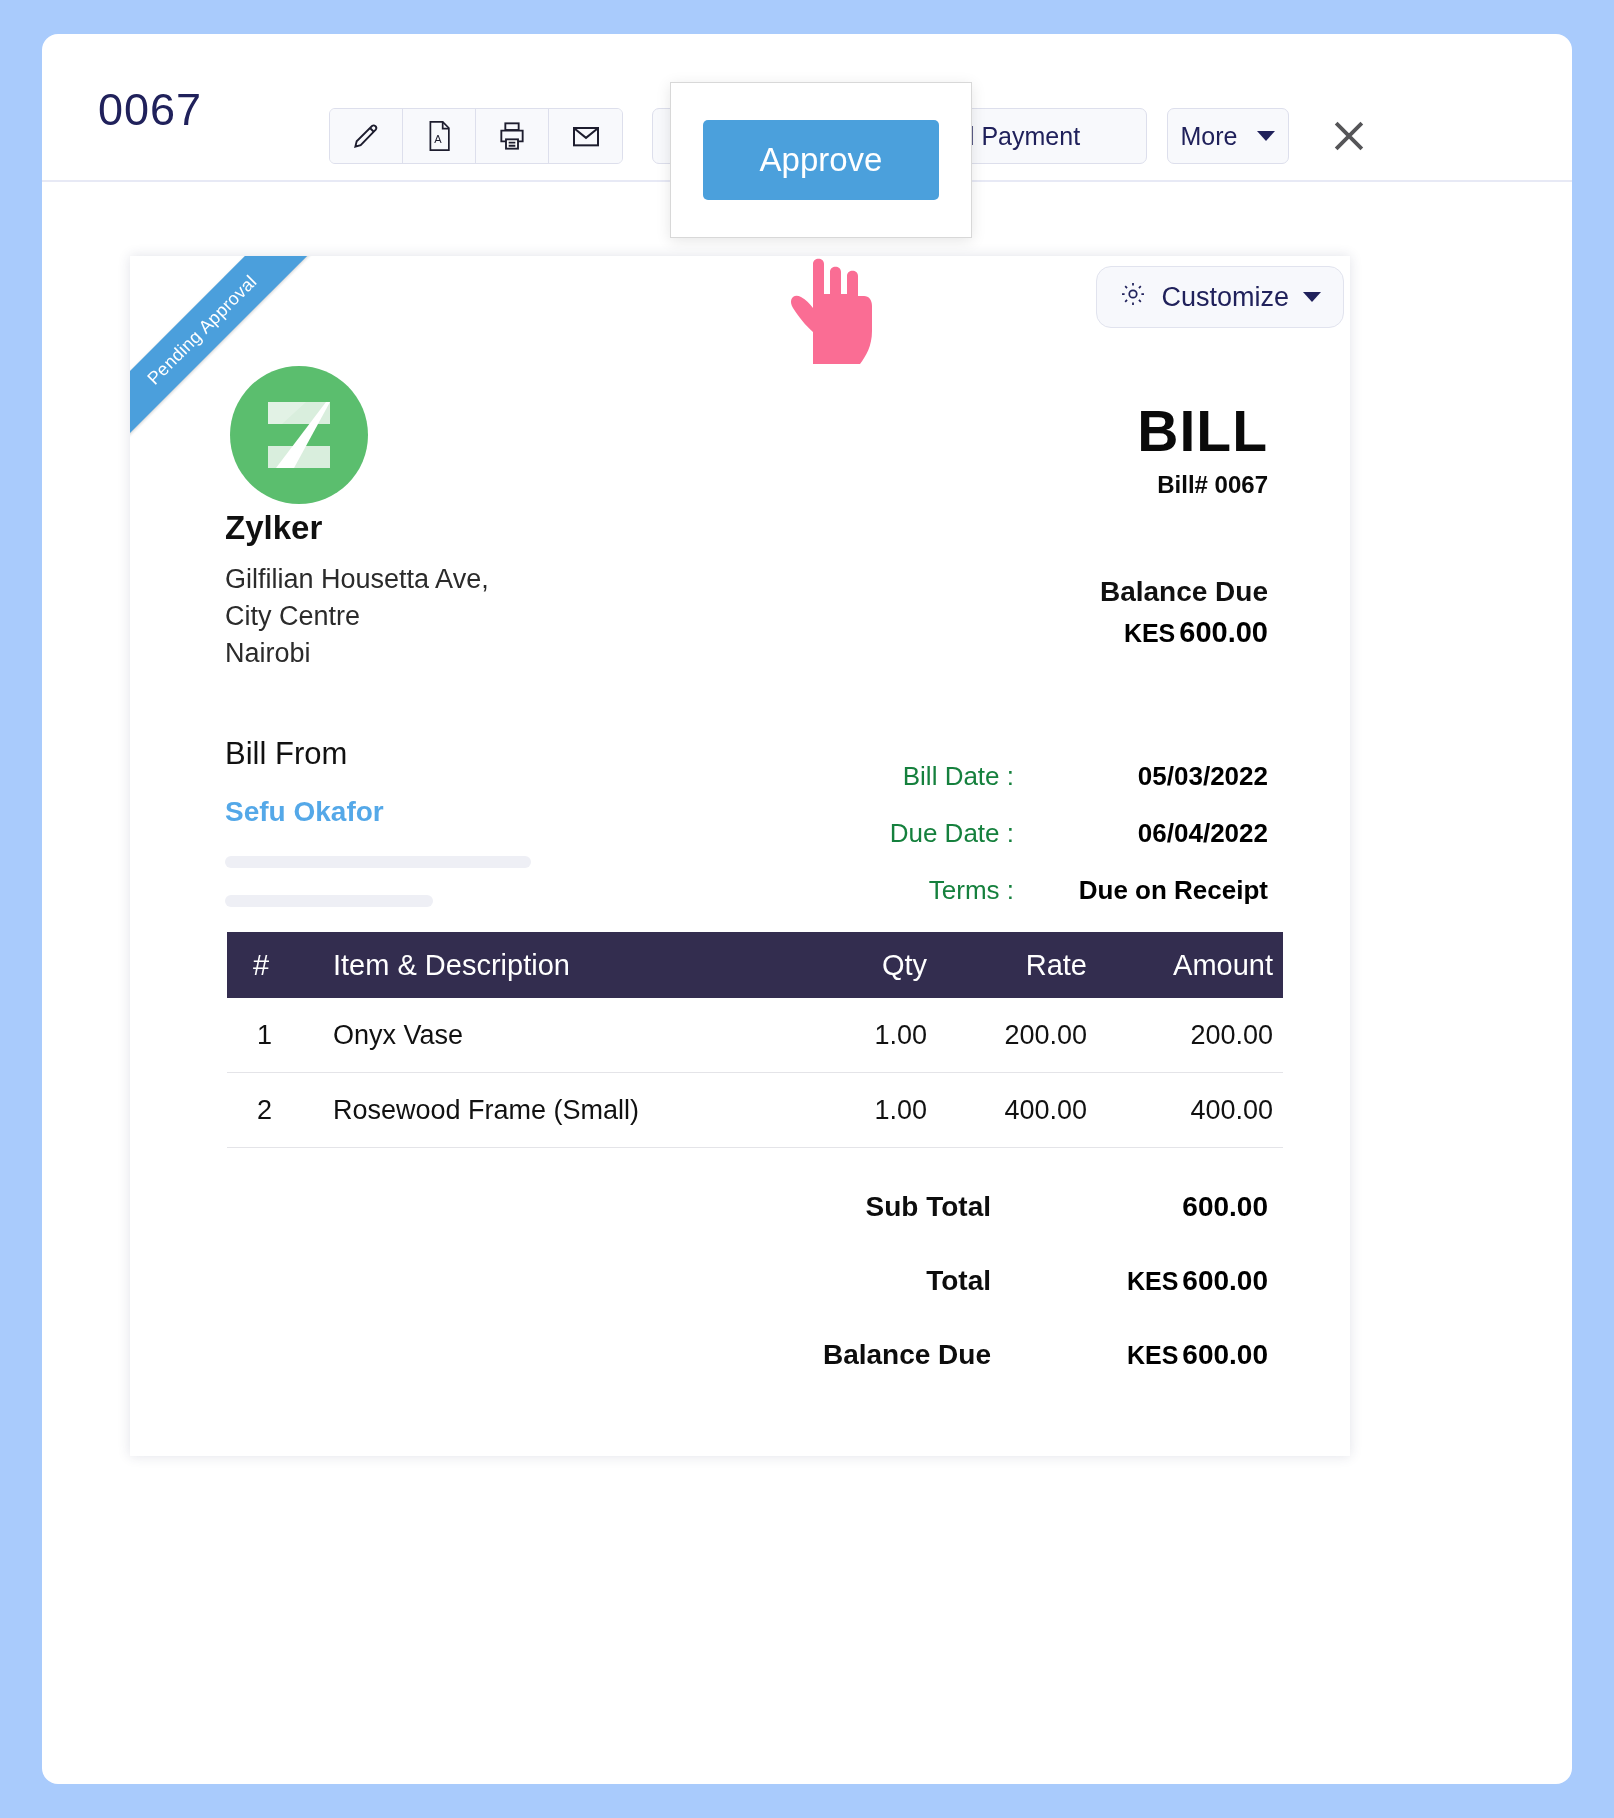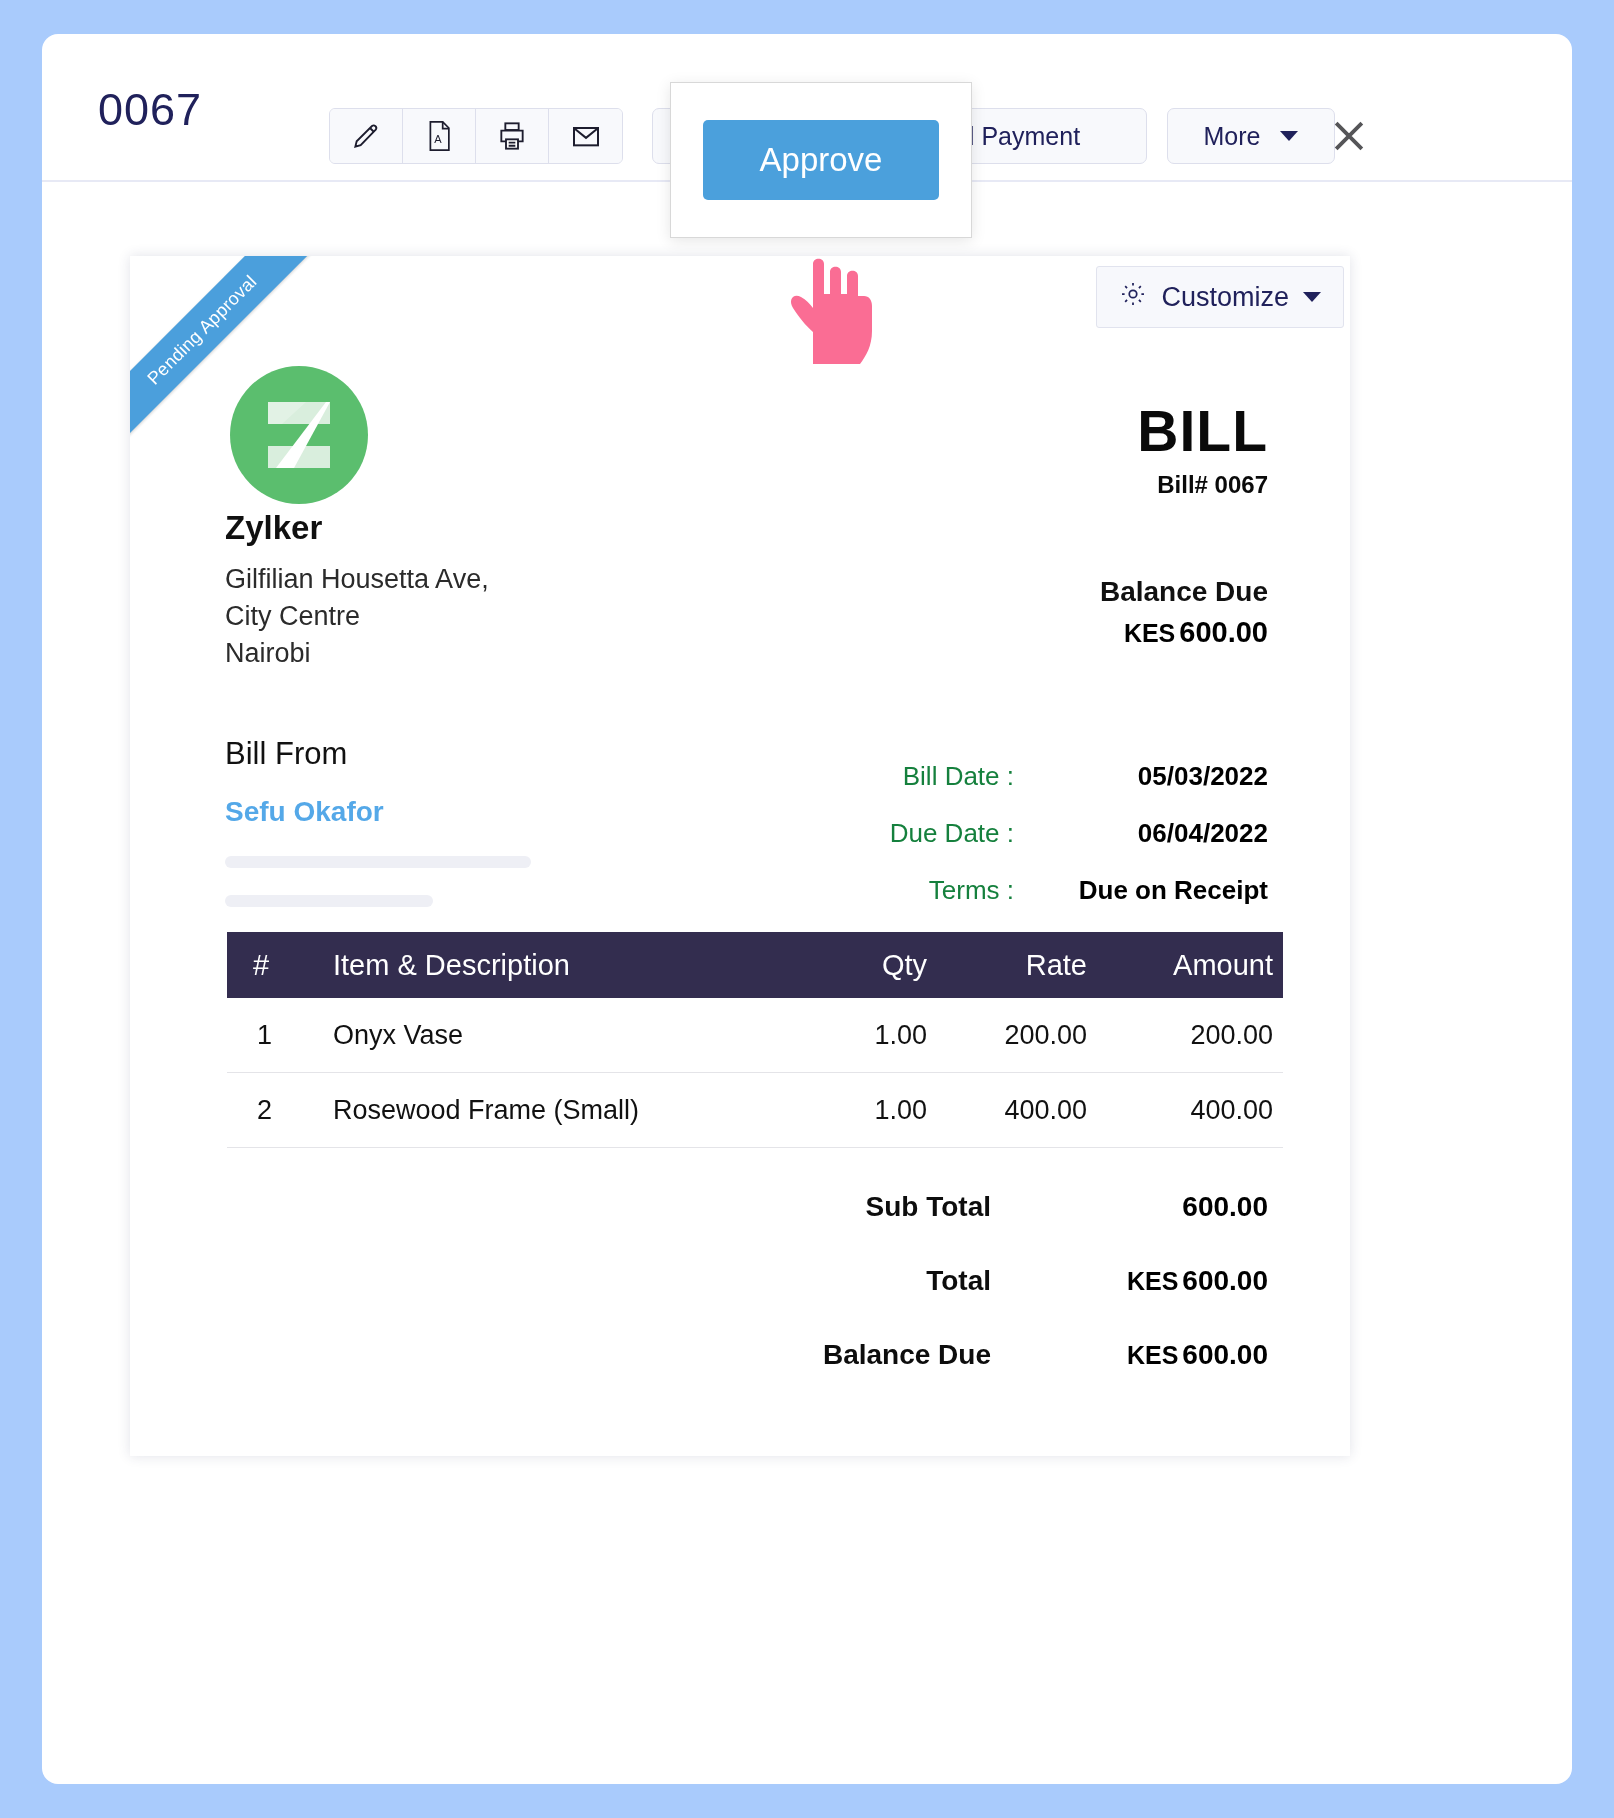--- a/index.html
+++ b/index.html
@@ -87,21 +87,21 @@
     justify-content: center;
     font-size: 25px;
     color: #20215B;
     cursor: pointer;
     padding: 0 22px;
     white-space: nowrap;
   }
 
   .btn-approve-under { left: 610px;  width: 160px; }
   .btn-record-pay   { left: 785px;  width: 320px; }
-  .btn-more         { left: 1125px; width: 168px; gap: 20px; }
+  .btn-more         { left: 1125px; width: 122px; gap: 20px; }
 
   .caret {
     width: 0; height: 0;
     border-left: 9px solid transparent;
     border-right: 9px solid transparent;
     border-top: 10px solid #20215B;
   }
 
   .close-btn {
     position: absolute;
@@ -186,21 +186,21 @@
   }
 
   .customize-btn {
     position: absolute;
     right: 6px;
     top: 10px;
     height: 62px;
     padding: 0 22px;
     background: #F7F8FC;
     border: 1px solid #E1E3EE;
-    border-radius: 3px;
+    border-radius: 15px;
     display: flex;
     align-items: center;
     gap: 14px;
     font-size: 27px;
     color: #20215B;
     cursor: pointer;
   }
 
   .doc-body { position: absolute; left: 0; top: 0; width: 100%; height: 100%; }
 

